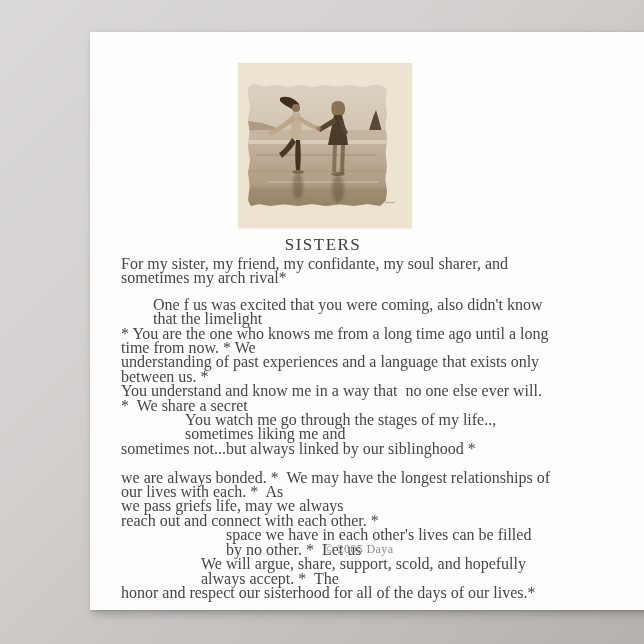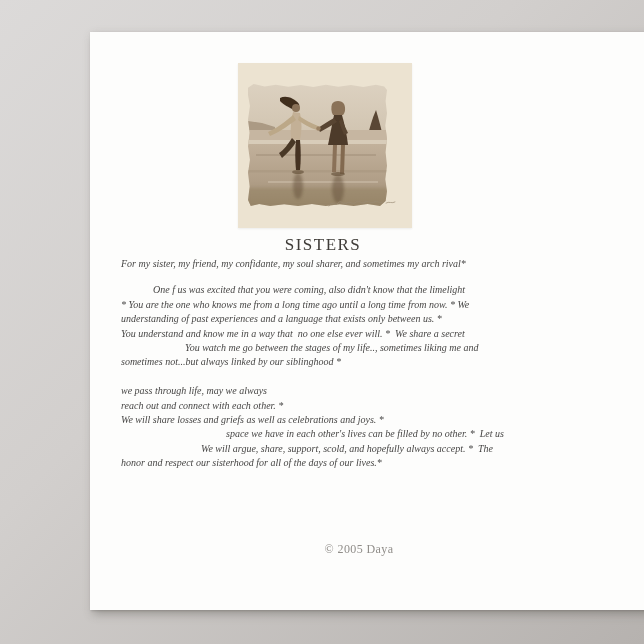--- a/index.html
+++ b/index.html
@@ -27,21 +27,21 @@
       2% 100%,0% 95%,1.2% 84%,0% 73%,1.4% 62%,0% 51%,1.2% 40%,0% 29%,1.4% 18%,0% 9%);
   }
   .beach-photo svg{display:block;width:139px;height:122px;}
   .signature{position:absolute;left:88px;top:131px;width:72px;height:17px;opacity:.85;}
   .poster-title{
     position:absolute;left:0;top:203px;width:466px;text-align:center;
     font-size:17px;letter-spacing:1.5px;color:#3e3b37;
   }
   .poem{
     position:absolute;left:31px;top:225px;width:430px;
-    font-size:10px;line-height:14.4px;color:#474645;font-style:italic;
+    font-size:16px;line-height:14.4px;color:#474645;
   }
   .poem-line{white-space:pre-wrap;min-height:14.4px;}
   .copyright{
     position:absolute;left:0;top:510px;width:466px;text-align:center;
     font-size:12px;letter-spacing:.4px;color:#908d89;padding-left:36px;
   }
 </style>
 </head>
 <body>
 
@@ -121,26 +121,26 @@
 
     <div class="poster-title">SISTERS</div>
 
     <div class="poem">
 
     <div class="poem-line">For my sister, my friend, my confidante, my soul sharer, and sometimes my arch rival*</div>
         <div class="poem-line" style="padding-left: 32px; margin-top: 12px;">One f us was excited that you were coming, also didn't know that the limelight</div>
         <div class="poem-line">* You are the one who knows me from a long time ago until a long time from now. * We</div>
         <div class="poem-line">understanding of past experiences and a language that exists only between us. *</div>
         <div class="poem-line">You understand and know me in a way that  no one else ever will. *  We share a secret</div>
-        <div class="poem-line" style="padding-left: 64px;">You watch me go between the stages of my life.., sometimes liking me and</div>
+        <div class="poem-line" style="padding-left: 64px;">You watch me go through the stages of my life.., sometimes liking me and</div>
         <div class="poem-line">sometimes not...but always linked by our siblinghood *</div>
         <div class="poem-line"></div>
-        <div class="poem-line">we pass through life, may we always</div>
+        <div class="poem-line">we are always bonded. *  We may have the longest relationships of our lives with each. *  As</div>
+        <div class="poem-line">we pass griefs life, may we always</div>
         <div class="poem-line">reach out and connect with each other. *</div>
-        <div class="poem-line">We will share losses and griefs as well as celebrations and joys. *</div>
         <div class="poem-line" style="padding-left: 105px;">space we have in each other's lives can be filled by no other. *  Let us</div>
         <div class="poem-line" style="padding-left: 80px;">We will argue, share, support, scold, and hopefully always accept. *  The</div>
         <div class="poem-line">honor and respect our sisterhood for all of the days of our lives.*</div>
       </div>
 
     <div class="copyright">© 2005 Daya</div>
   </div>
 </div>
 
 </body></html>

